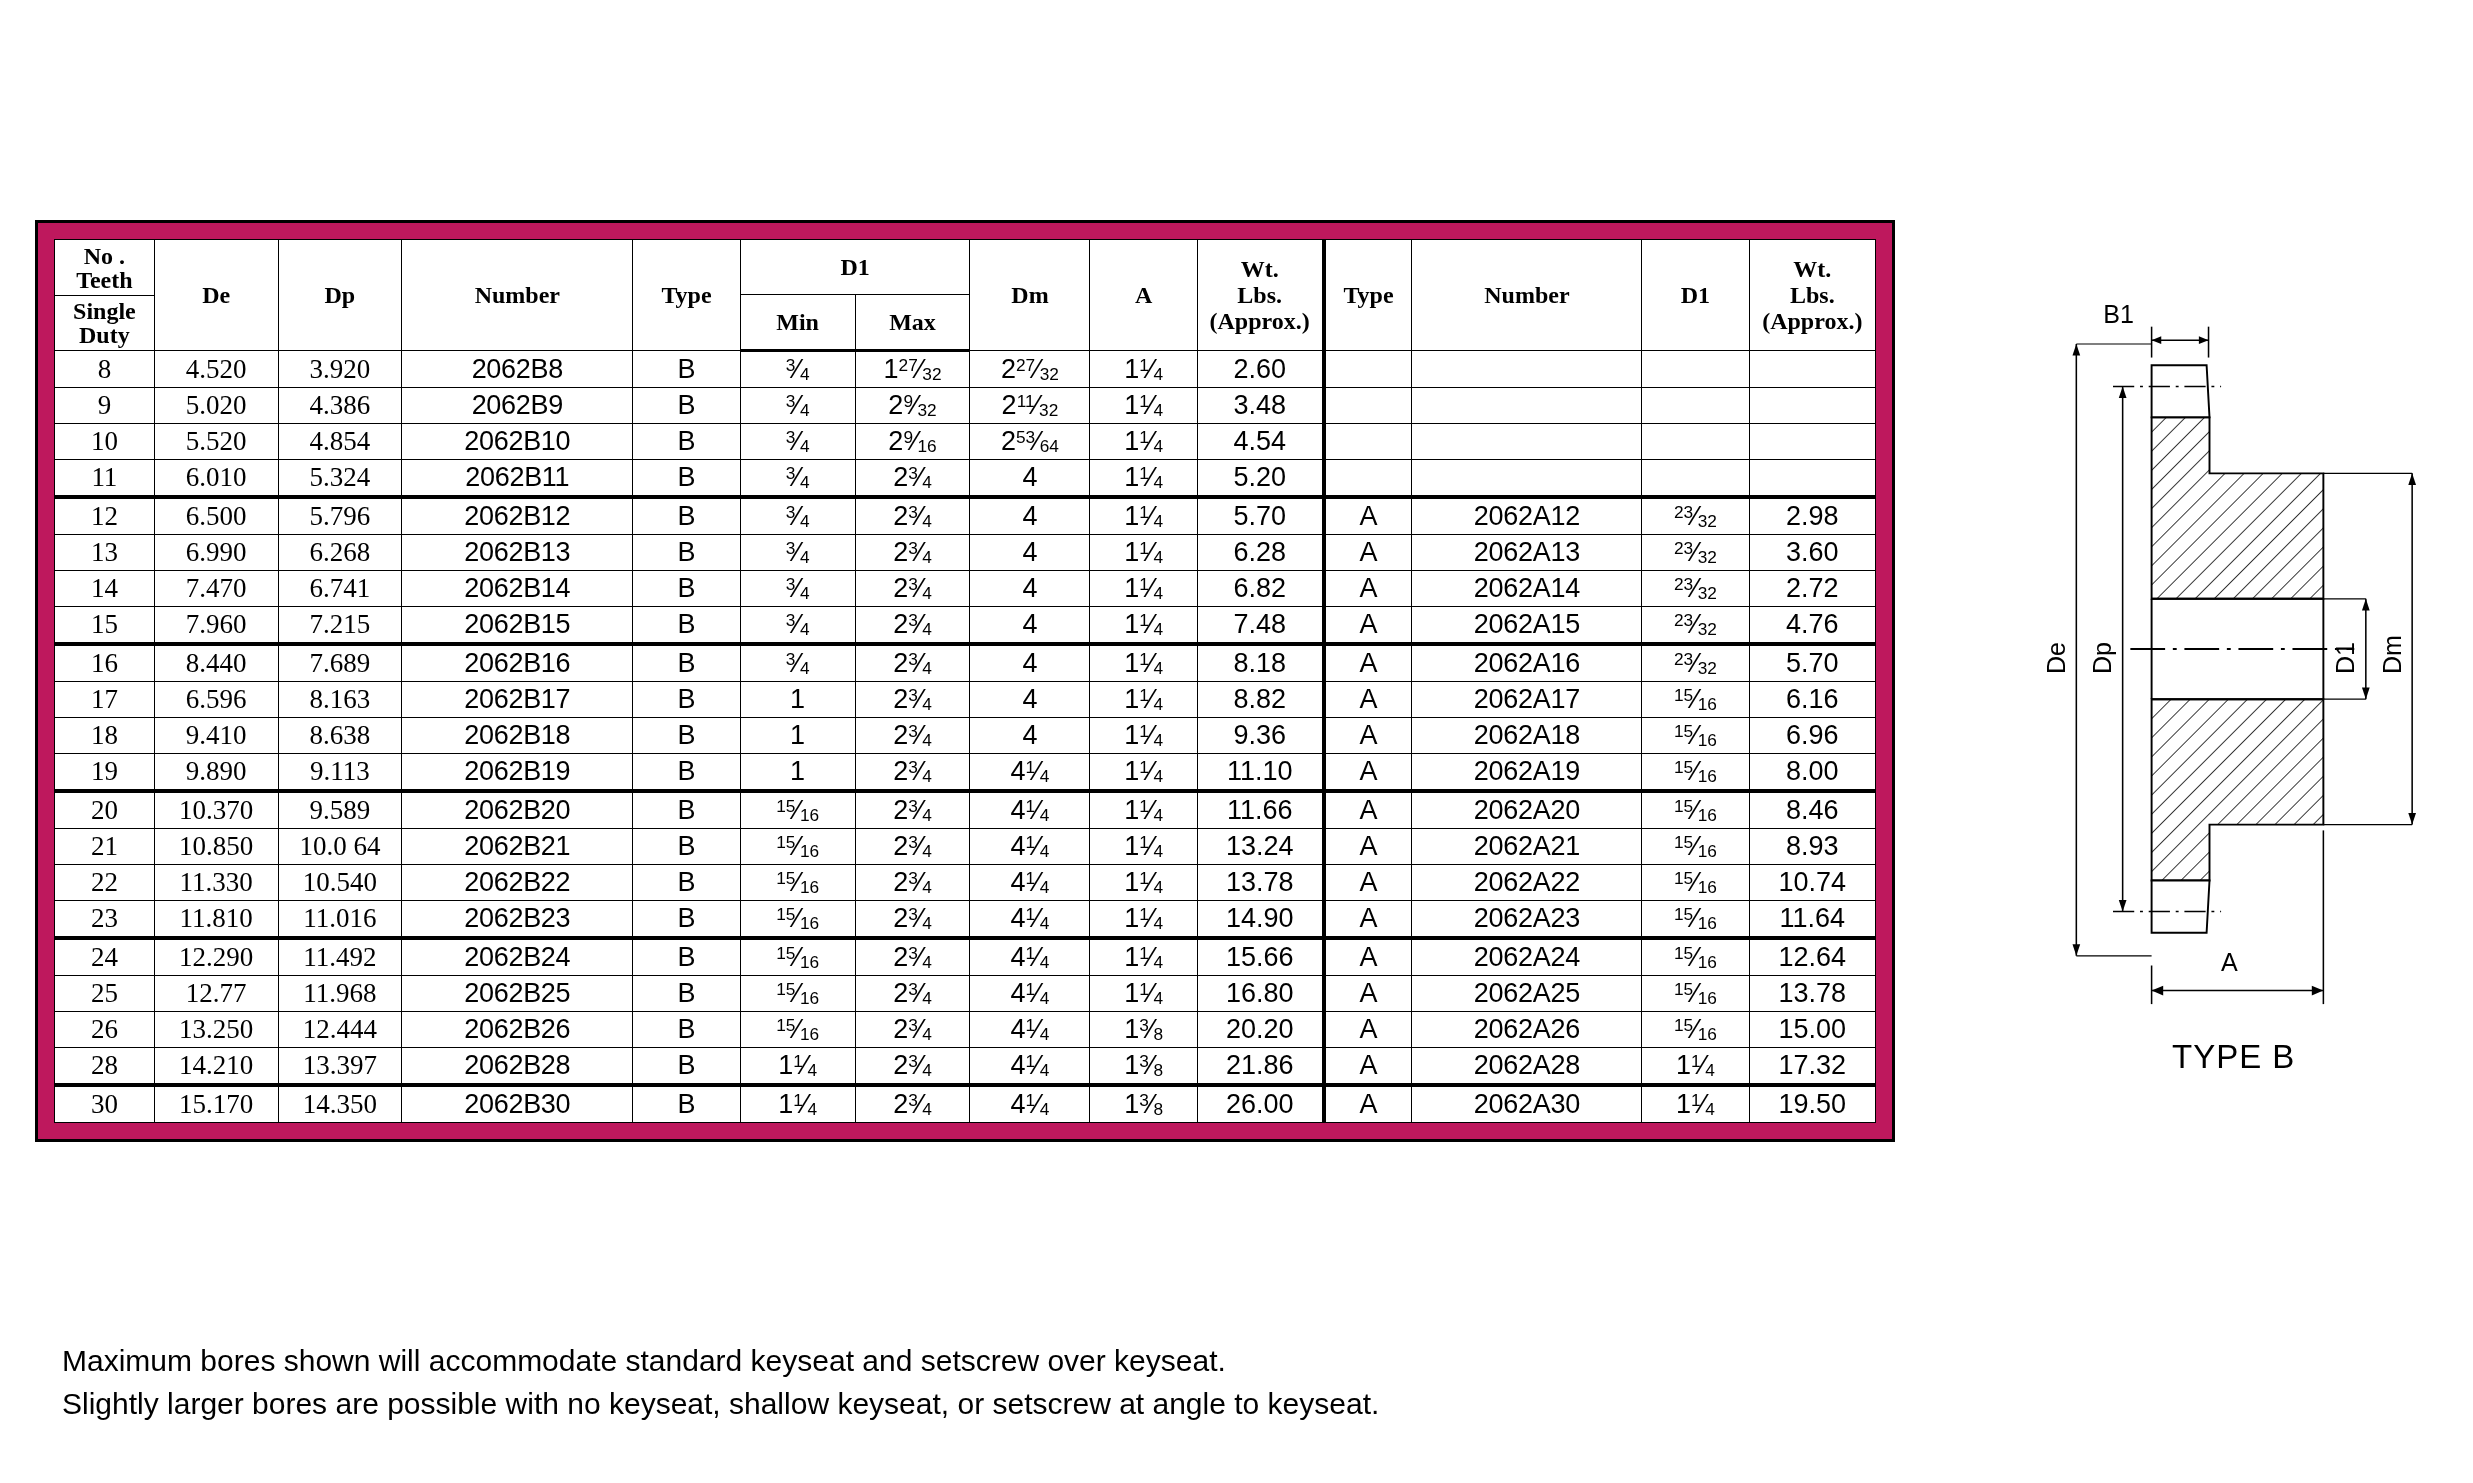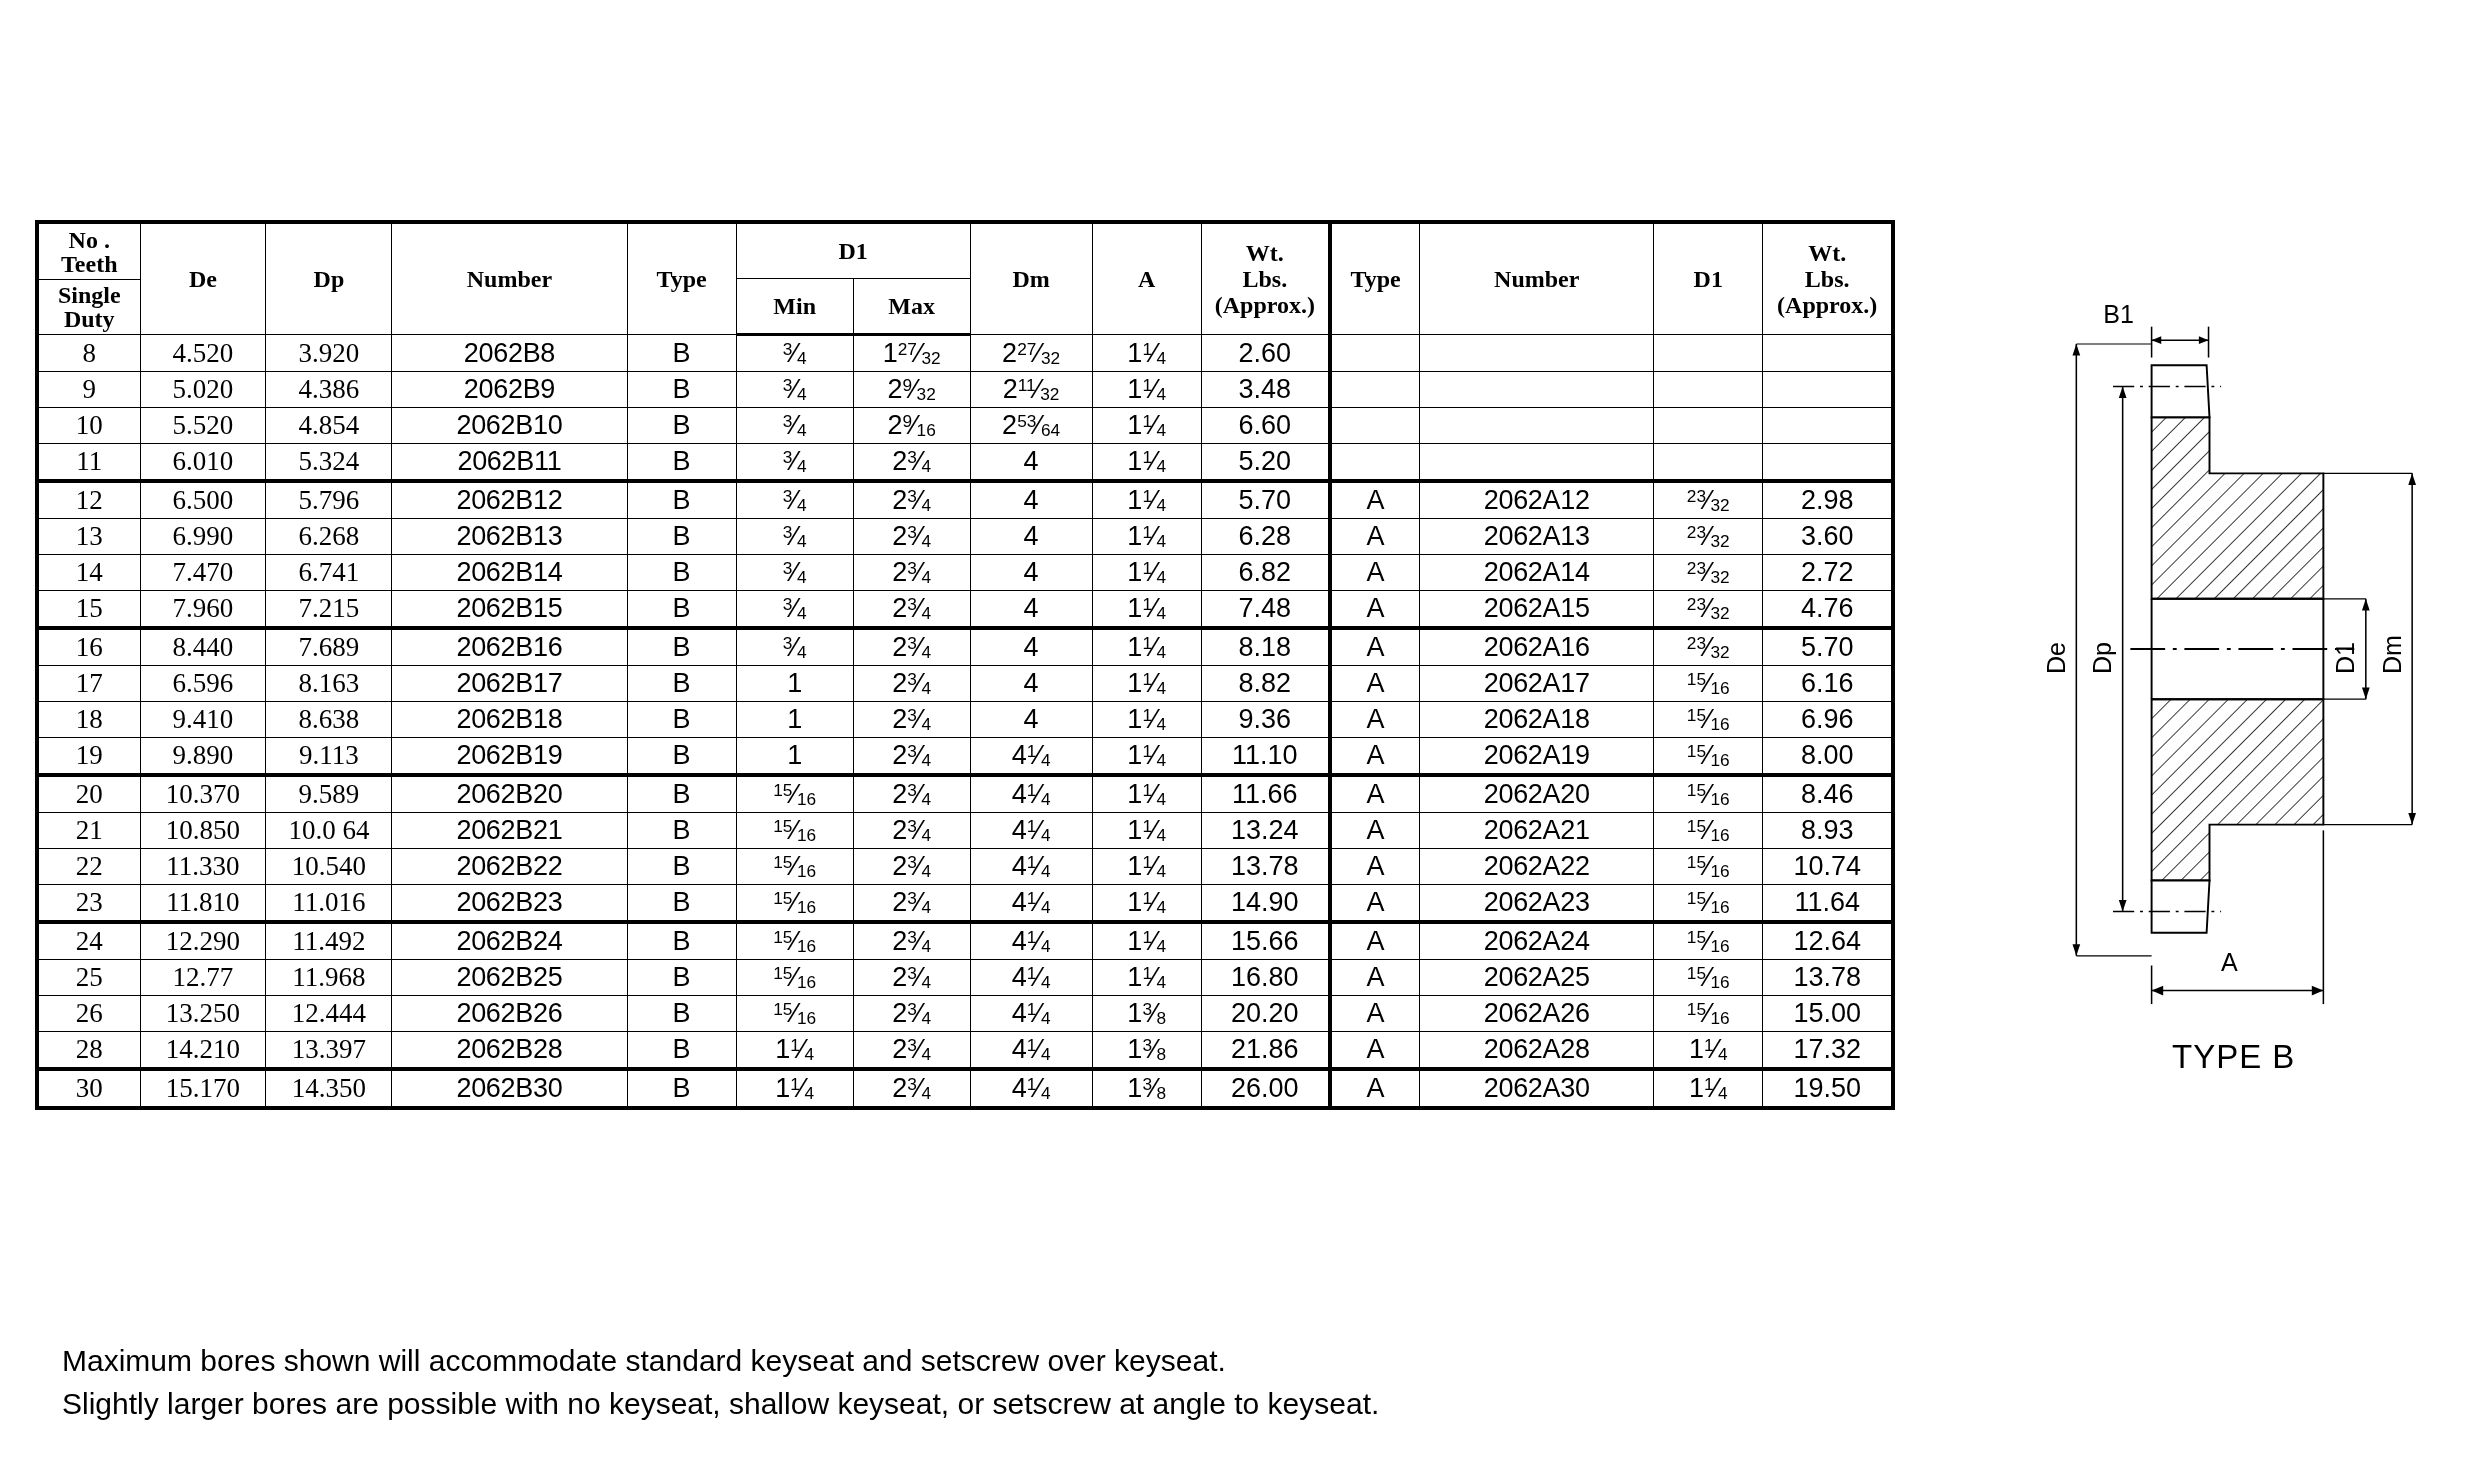--- a/index.html
+++ b/index.html
@@ -23,22 +23,22 @@
     transform:scaleX(0.93);
     transform-origin:left center;
     white-space:nowrap;
   }
 
   
   .table-outer{
     position:absolute;left:35px;top:220px;
     width:1860px;
     border:3.9px solid #000;
-    padding:0;
-    background:#14b8a6;
+    padding:16px;
+    background:#be185d;
     box-sizing:border-box;
   }
   table.spec{
     border-collapse:collapse;
     width:100%;
     table-layout:fixed;
     background:#fff;
   }
   table.spec th, table.spec td{
     border:1.9px solid #000;
@@ -203,21 +203,21 @@
           <tr>
             <td class="num">10</td>
             <td class="dec">5.520</td>
             <td class="dec">4.854</td>
             <td class="partno">2062B10</td>
             <td class="typec">B</td>
             <td class="frac"><span class="fr"><sup>3</sup><span class="sl">⁄</span><sub>4</sub></span></td>
             <td class="frac"><span class="fr">2<sup>9</sup><span class="sl">⁄</span><sub>16</sub></span></td>
             <td class="frac"><span class="fr">2<sup>53</sup><span class="sl">⁄</span><sub>64</sub></span></td>
             <td class="frac"><span class="fr">1<sup>1</sup><span class="sl">⁄</span><sub>4</sub></span></td>
-            <td class="wt vsep-left">6.60</td>
+            <td class="wt vsep-left">4.54</td>
             <td class="typec"></td>
             <td class="partno"></td>
             <td class="frac"></td>
             <td class="wt"></td>
           </tr>
           <tr class="grp-end">
             <td class="num">11</td>
             <td class="dec">6.010</td>
             <td class="dec">5.324</td>
             <td class="partno">2062B11</td>

